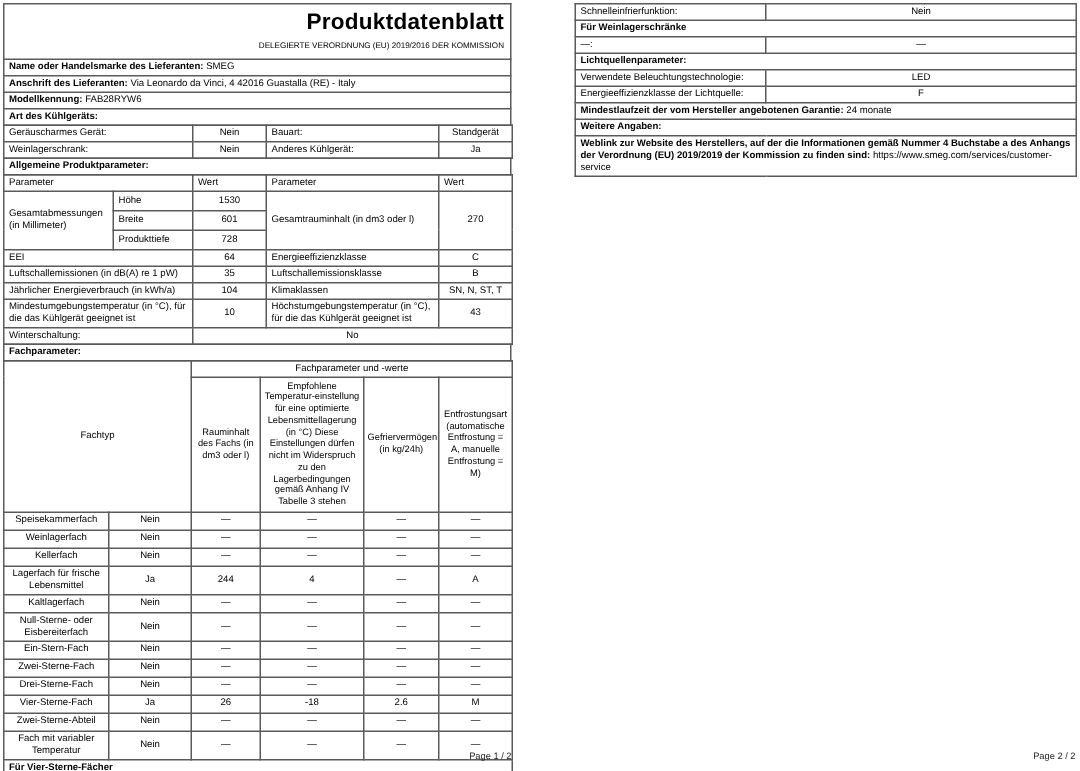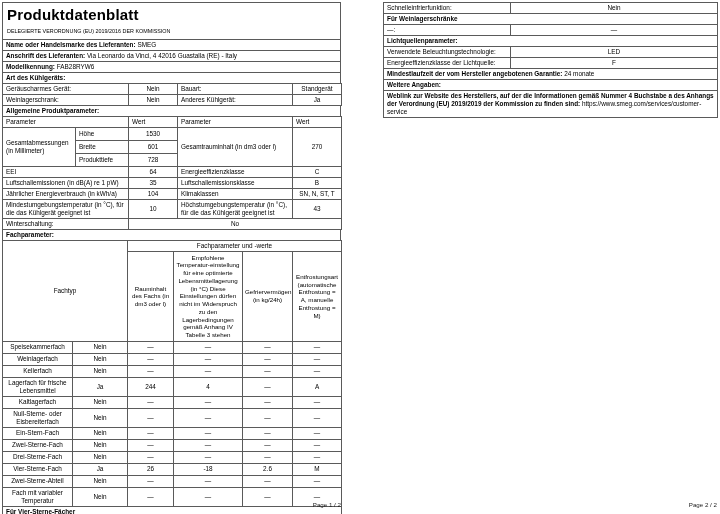--- a/index.html
+++ b/index.html
@@ -22,21 +22,21 @@
     border: 1px solid #5a5a5a;
     padding: 1px 3px;
     vertical-align: middle;
     overflow: hidden;
     height: 11px;
   }
   .b { font-weight: bold; }
   .c { text-align: center; }
   .dim td { height: 13px; }
   .fbody td { height: 12px; }
-  .title-cell { padding: 3px 4px 4px 4px; height: auto; }
+  .title-cell { padding: 3px 4px 4px 20px; height: auto; text-align: right; }
   .doc-title { font-size: 15px; font-weight: bold; letter-spacing: 0.2px; }
   .doc-subtitle { font-size: 5.4px; margin-top: 3px; }
   .small-head { font-size: 6.2px; text-align: center; padding: 2px 2px; }
   .footer {
     position: absolute;
     top: 501px;
     text-align: right;
     font-size: 6.2px;
     color: #222;
   }

